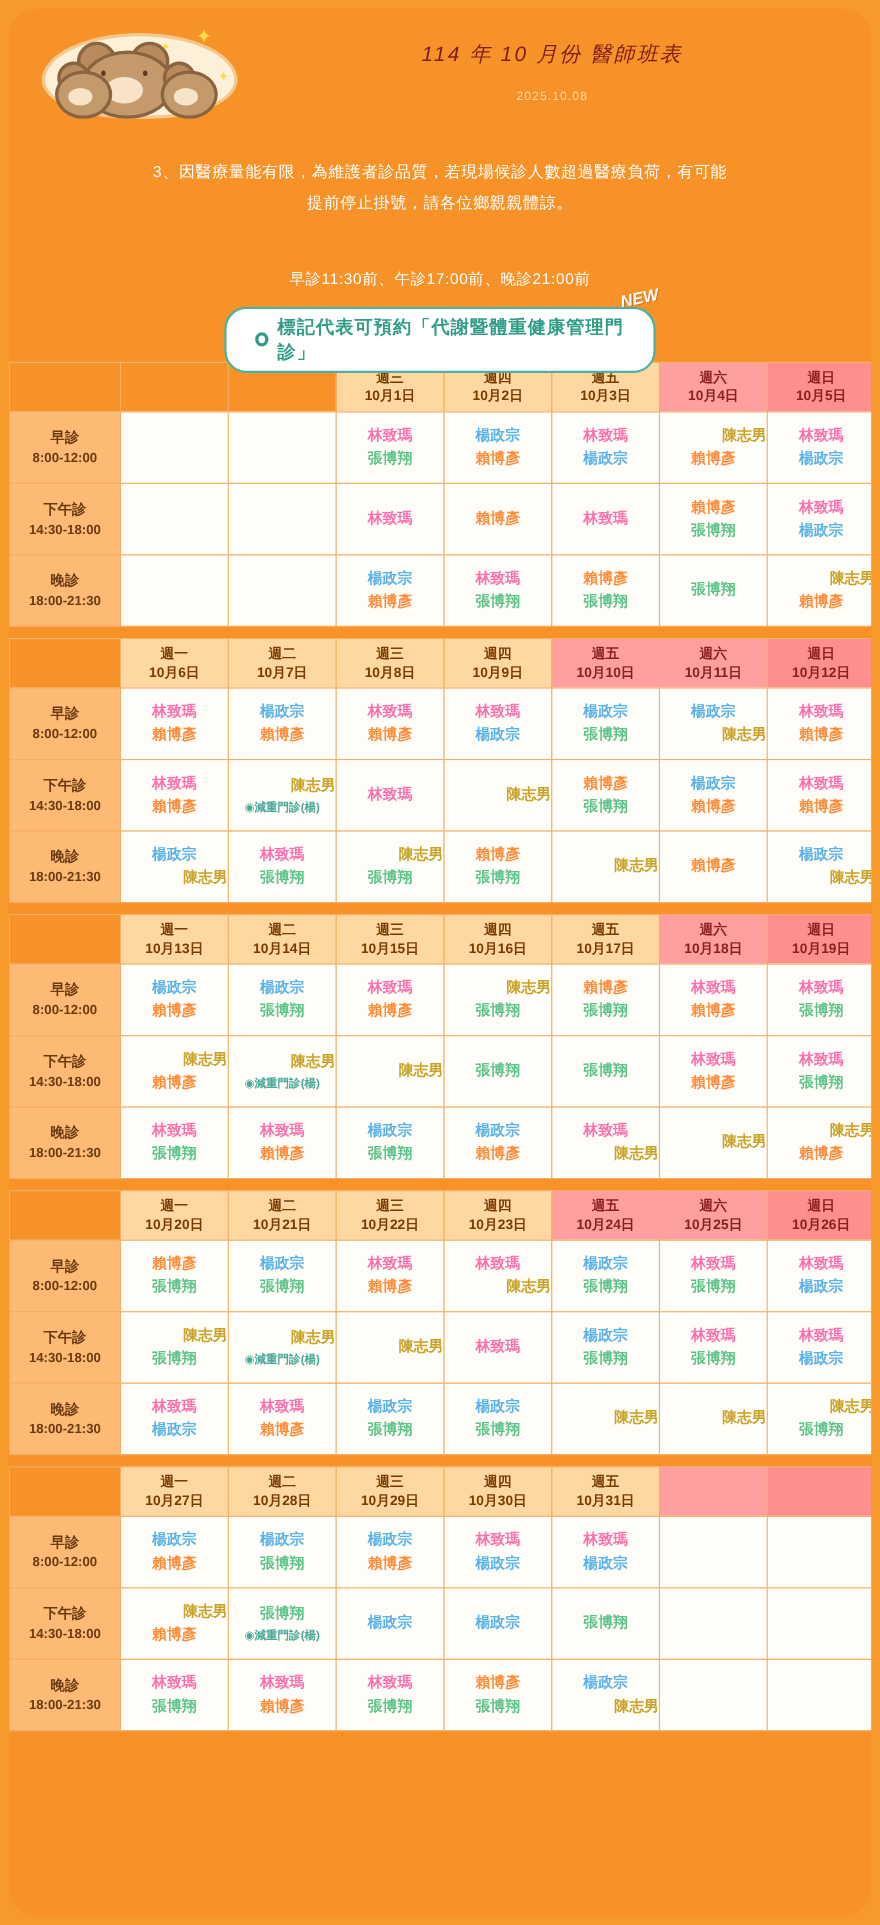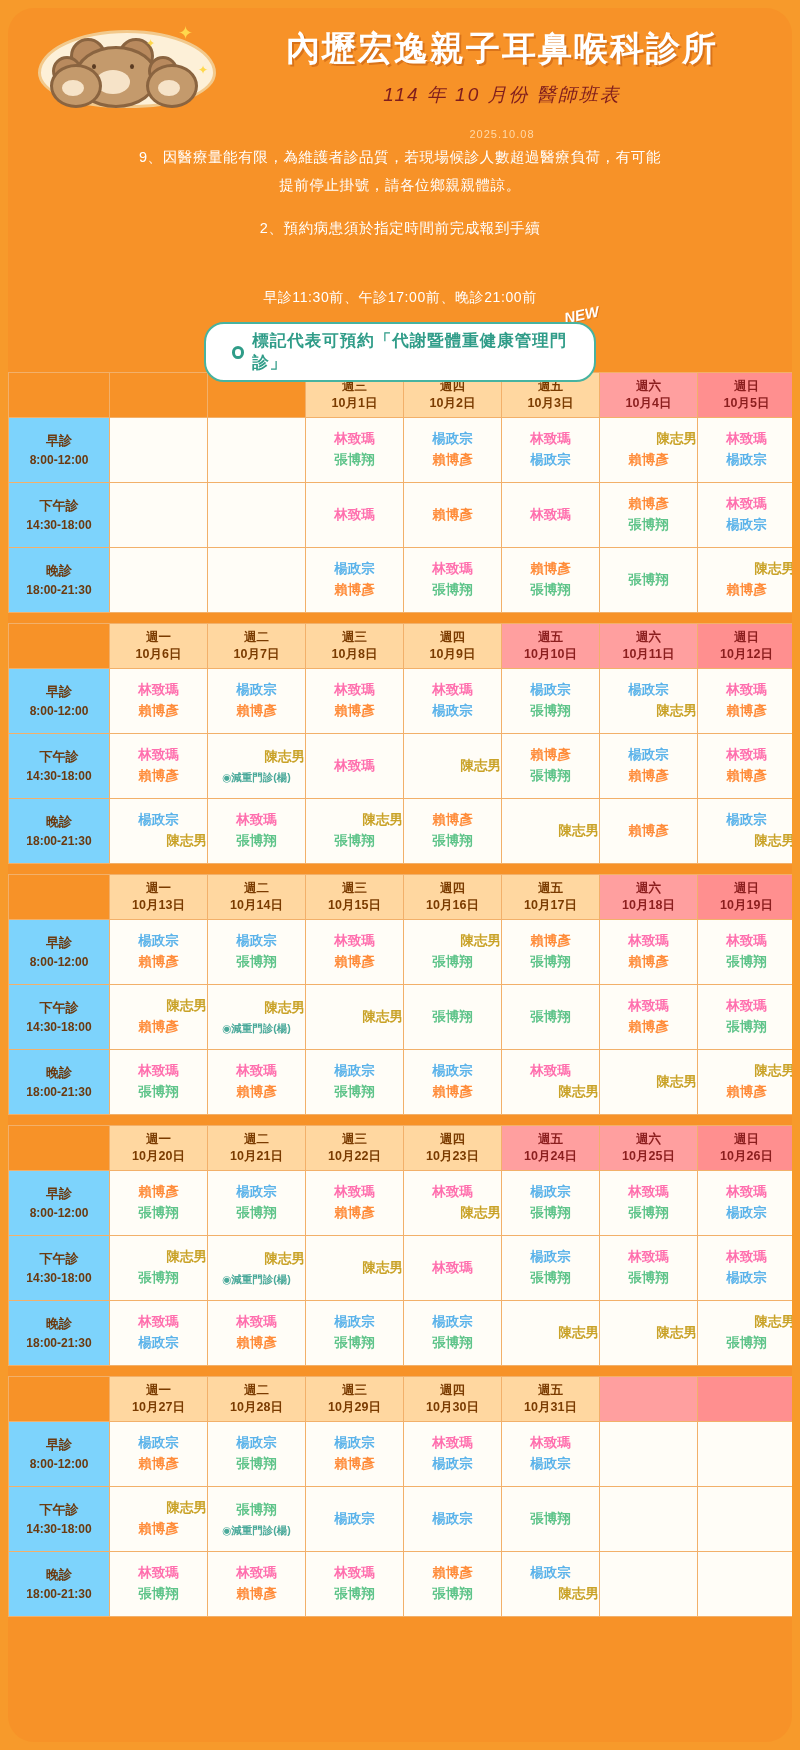--- a/index.html
+++ b/index.html
@@ -40,21 +40,21 @@
   td{border:1px solid #f2b06a;vertical-align:middle;text-align:center;padding:0;}
   .c0{width:100px;}
   .cd{width:97px;}
 
   .hdr-blank{background:#f79228;height:38px;}
   .hdr{height:38px;font-size:12.5px;line-height:1.35;font-weight:bold;color:#7a3b00;background:#ffd7a0;padding:3px 0;}
   .hdr.sat{background:#ff9f9f;color:#8b1e1e;}
   .hdr.sun{background:#ff8f8f;color:#8b1e1e;}
   .hdr .d2{font-weight:bold;}
 
-  .slot{background:#7dd3fc;height:60px;font-size:13px;font-weight:bold;color:#6b3a10;line-height:1.5;}
+  .slot{background:#fdba74;height:60px;font-size:13px;font-weight:bold;color:#6b3a10;line-height:1.5;}
   .slot .t2{font-size:12px;font-weight:bold;}
 
   .cell{background:#fffdf7;height:60px;font-size:13.5px;line-height:1.55;font-weight:bold;padding:2px 0;}
   .cell .nm{display:block;}
   .tag{display:block;font-size:10.5px;color:#4aa99a;font-weight:bold;margin-top:1px;}
 
   
   .d-lin{color:#ff6fae;}      
   .d-yang{color:#5bb3ea;}     
   .d-lai{color:#ff8c3a;}      
@@ -82,30 +82,28 @@
         <div class="head" style="left:20px;top:40px;width:46px;height:38px;"></div>
         <div class="muzzle" style="left:32px;top:56px;width:22px;height:16px;"></div>
         <div class="ear" style="left:118px;top:32px;width:24px;height:24px;"></div>
         <div class="head" style="left:116px;top:40px;width:46px;height:38px;"></div>
         <div class="muzzle" style="left:128px;top:56px;width:22px;height:16px;"></div>
         <div class="star" style="left:148px;top:0px;">✦</div>
         <div class="star" style="left:116px;top:14px;font-size:11px;">✦</div>
         <div class="star" style="left:168px;top:40px;font-size:12px;">✦</div>
       </div>
       <div class="title">
-        <h1>內壢宏逸親子耳鼻喉科診所</h1>
         <h2>114 年 10 月份 醫師班表</h2>
         <div class="date">2025.10.08</div>
       </div>
     </div>
 
     <div class="notes">
-      <div>9、因醫療量能有限，為維護者診品質，若現場候診人數超過醫療負荷，有可能</div>
+      <div>3、因醫療量能有限，為維護者診品質，若現場候診人數超過醫療負荷，有可能</div>
       <div>提前停止掛號，請各位鄉親親體諒。</div>
-      <div class="n2">2、預約病患須於指定時間前完成報到手續</div>
       <div class="small">早診11:30前、午診17:00前、晚診21:00前</div>
     </div>
 
     <div class="banner-wrap">
       <div class="newtag">NEW</div>
       <div class="banner">
         <span class="dot"></span>
         <span class="btxt">標記代表可預約「代謝暨體重健康管理門診」</span>
       </div>
     </div>

